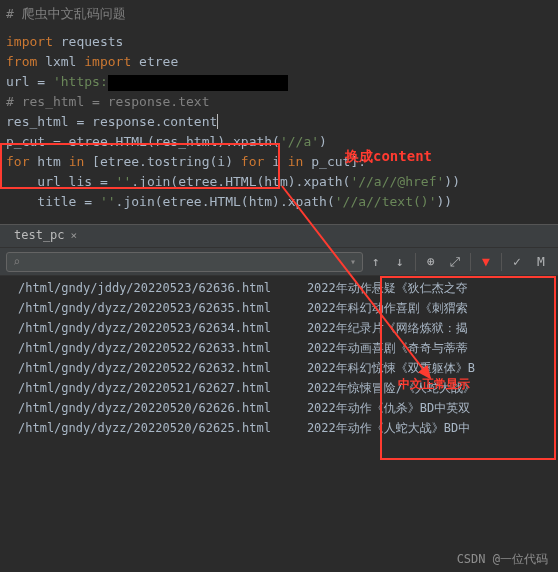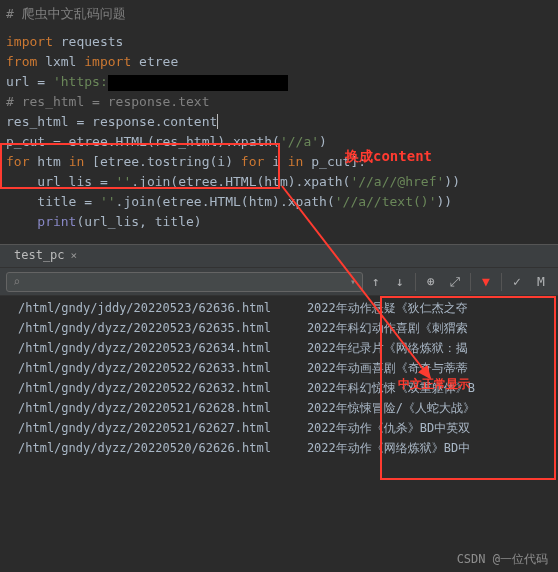--- a/index.html
+++ b/index.html
@@ -152,21 +152,20 @@
   <div class="code-line" style="height:8px"></div>
   <div class="code-line"><span class="keyword">import</span><span> requests</span></div>
   <div class="code-line"><span class="keyword">from</span><span> lxml </span><span class="keyword">import</span><span> etree</span></div>
   <div class="code-line"><span>url = </span><span class="string">'https:</span><span class="blacked"></span></div>
   <div class="code-line"><span class="comment"># res_html = response.text</span></div>
   <div class="code-line"><span class="cursor">res_html = response.content</span></div>
   <div class="code-line"><span>p_cut = etree.HTML(res_html).xpath(</span><span class="string">'//a'</span><span>)</span></div>
   <div class="code-line"><span class="keyword">for</span><span> htm </span><span class="keyword">in</span><span> [etree.tostring(i) </span><span class="keyword">for</span><span> i </span><span class="keyword">in</span><span> p_cut]:</span></div>
   <div class="code-line"><span>    url_lis = </span><span class="string">''</span><span>.join(etree.HTML(htm).xpath(</span><span class="string">'//a//@href'</span><span>))</span></div>
   <div class="code-line"><span>    title = </span><span class="string">''</span><span>.join(etree.HTML(htm).xpath(</span><span class="string">'//a//text()'</span><span>))</span></div>
-  <div class="code-line"><span>    </span><span class="builtin">print</span><span>(url_lis, title)</span></div>
 
   <div class="redbox1"></div>
   <div class="annotation1">换成content</div>
 </div>
 
 <div class="tab-bar">
   <div class="tab">
     <span>test_pc</span>
     <span class="close">×</span>
   </div>
@@ -192,33 +191,33 @@
 
 <div class="annotation2">中文正常显示</div>
 
 <div class="output-area">
   <div class="output-col left" id="out-left">
       <div>/html/gndy/jddy/20220523/62636.html</div>
       <div>/html/gndy/dyzz/20220523/62635.html</div>
       <div>/html/gndy/dyzz/20220523/62634.html</div>
       <div>/html/gndy/dyzz/20220522/62633.html</div>
       <div>/html/gndy/dyzz/20220522/62632.html</div>
-      <div>/html/gndy/dyzz/20220521/62628.html</div>
       <div>/html/gndy/dyzz/20220521/62627.html</div>
       <div>/html/gndy/dyzz/20220520/62626.html</div>
+      <div>/html/gndy/dyzz/20220520/62625.html</div>
     </div>
   <div class="output-col right" id="out-right">
       <div>2022年动作悬疑《狄仁杰之夺</div>
       <div>2022年科幻动作喜剧《刺猬索</div>
       <div>2022年纪录片《网络炼狱：揭</div>
       <div>2022年动画喜剧《奇奇与蒂蒂</div>
       <div>2022年科幻惊悚《双重躯体》B</div>
       <div>2022年惊悚冒险/《人蛇大战》</div>
       <div>2022年动作《仇杀》BD中英双</div>
-      <div>2022年动作《网络炼狱》BD中</div>
+      <div>2022年动作《人蛇大战》BD中</div>
     </div>
   <div class="redbox2"></div>
 </div>
 
 <svg class="arrow">
   <defs>
     <marker id="ah" markerWidth="8" markerHeight="8" refX="6" refY="3" orient="auto">
       <path d="M0,0 L7,3 L0,6 Z" fill="#ff3b30"></path>
     </marker>
   </defs>

